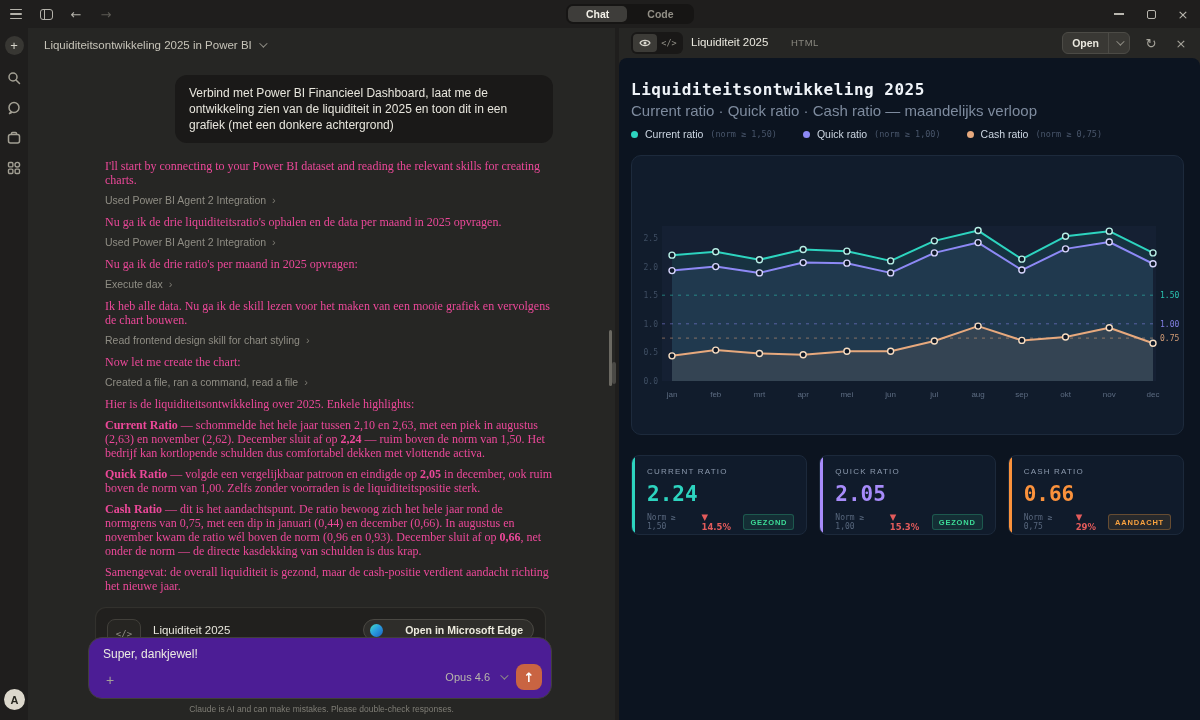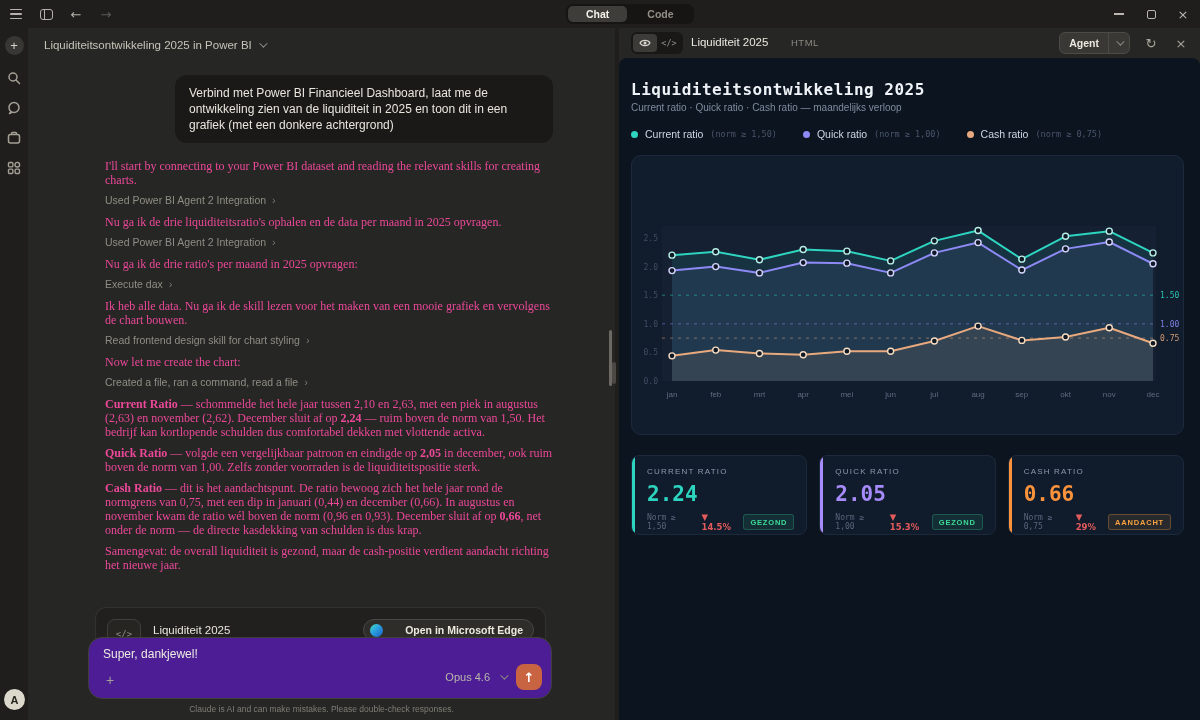--- a/index.html
+++ b/index.html
@@ -88,21 +88,21 @@
   .rp-format { position:absolute; left:172px; top:9px; font-size:9.5px; color:#8a8880; letter-spacing:0.5px; }
   .rp-actions { position:absolute; right:10px; top:4px; height:22px; display:flex; align-items:center; gap:12px; }
   .copy-btn { display:flex; align-items:center; height:22px; background:#393834; border:1px solid #4c4b46; border-radius:6px; }
   .copy-main { font-size:10.5px; font-weight:700; color:#eae8df; padding:0 9px; }
   .copy-chev { padding:0 7px; border-left:1px solid #4c4b46; height:100%; display:flex; align-items:center; }
   .icon-btn { color:#a6a49b; font-size:13px; display:flex; align-items:center; justify-content:center; width:18px; height:18px; }
 
   .artifact { position:absolute; left:0; top:30px; width:100%; bottom:0; background:#0c1420; border-radius:8px 8px 0 0; }
   .art-title { position:absolute; left:12px; top:22px; font-family:"DejaVu Sans Mono",monospace; font-weight:700;
                font-size:16px; letter-spacing:0.5px; color:#eff3f8; }
-  .art-sub { position:absolute; left:12px; top:44px; font-size:10px; color:#7e8b9e; }
+  .art-sub { position:absolute; left:12px; top:44px; font-size:15px; color:#7e8b9e; }
   .legend { position:absolute; left:12px; top:70px; display:flex; gap:26px; align-items:center; }
   .lg-item { display:flex; align-items:center; gap:7px; }
   .lg-dot { width:7px; height:7px; border-radius:50%; display:inline-block; }
   .lg-name { font-size:10.5px; color:#ccd6e2; }
   .lg-norm { font-family:"DejaVu Sans Mono",monospace; font-size:8.5px; color:#49566b; }
   .chart-card { position:absolute; left:12px; top:97px; width:553px; height:280px; background:#111c2c;
                 border:1px solid #1d2a3c; border-radius:10px; }
   .chart-card svg { position:absolute; left:0; top:0; }
   .tick-y { font-family:"DejaVu Sans Mono",monospace; font-size:8px; fill:#3f4e63; }
   .tick-x { font-family:"Liberation Sans",sans-serif; font-size:8px; fill:#5d6c82; }
@@ -208,20 +208,21 @@
         <p class="msg-p"><span>Ik heb alle data. Nu ga ik de skill lezen voor het maken van een mooie grafiek en vervolgens de chart bouwen.</span></p>
         <div class="tool-row">
           <span>Read frontend design skill for chart styling</span>
           <span class="tool-chev">›</span>
         </div>
         <p class="msg-p"><span>Now let me create the chart:</span></p>
         <div class="tool-row">
           <span>Created a file, ran a command, read a file</span>
           <span class="tool-chev">›</span>
         </div>
+        <p class="msg-p"><span>Hier is de liquiditeitsontwikkeling over 2025. Enkele highlights:</span></p>
         <p class="msg-p"><span class="b">Current Ratio</span><span> — schommelde het hele jaar tussen 2,10 en 2,63, met een piek in augustus (2,63) en november (2,62). December sluit af op </span><span class="b">2,24</span><span> — ruim boven de norm van 1,50. Het bedrijf kan kortlopende schulden dus comfortabel dekken met vlottende activa.</span></p>
         <p class="msg-p"><span class="b">Quick Ratio</span><span> — volgde een vergelijkbaar patroon en eindigde op </span><span class="b">2,05</span><span> in december, ook ruim boven de norm van 1,00. Zelfs zonder voorraden is de liquiditeitspositie sterk.</span></p>
         <p class="msg-p"><span class="b">Cash Ratio</span><span> — dit is het aandachtspunt. De ratio bewoog zich het hele jaar rond de normgrens van 0,75, met een dip in januari (0,44) en december (0,66). In augustus en november kwam de ratio wél boven de norm (0,96 en 0,93). December sluit af op </span><span class="b">0,66</span><span>, net onder de norm — de directe kasdekking van schulden is dus krap.</span></p>
         <p class="msg-p"><span>Samengevat: de overall liquiditeit is gezond, maar de cash-positie verdient aandacht richting het nieuwe jaar.</span></p>
       </div>
   </div>
 
   <div class="artifact-chip">
     <div class="chip-tile">&lt;/&gt;</div>
     <div class="chip-title">Liquiditeit 2025</div>
@@ -255,21 +256,21 @@
           <path d="M1 6 C3 2.6 9 2.6 11 6 C9 9.4 3 9.4 1 6 Z" fill="none" stroke="#d8d6cd" stroke-width="1.2"></path>
           <circle cx="6" cy="6" r="1.5" fill="#d8d6cd"></circle>
         </svg>
       </div>
       <div class="vt-seg vt-code">&lt;/&gt;</div>
     </div>
     <span class="rp-title">Liquiditeit 2025</span>
     <span class="rp-format">HTML</span>
     <div class="rp-actions">
       <div class="copy-btn">
-        <span class="copy-main">Agent</span>
+        <span class="copy-main">Open</span>
         <span class="copy-chev">
             <span class="chev"></span>
           </span>
       </div>
       <div class="icon-btn uni">↻</div>
       <div class="icon-btn uni">×</div>
     </div>
   </div>
 
   <div class="artifact">

